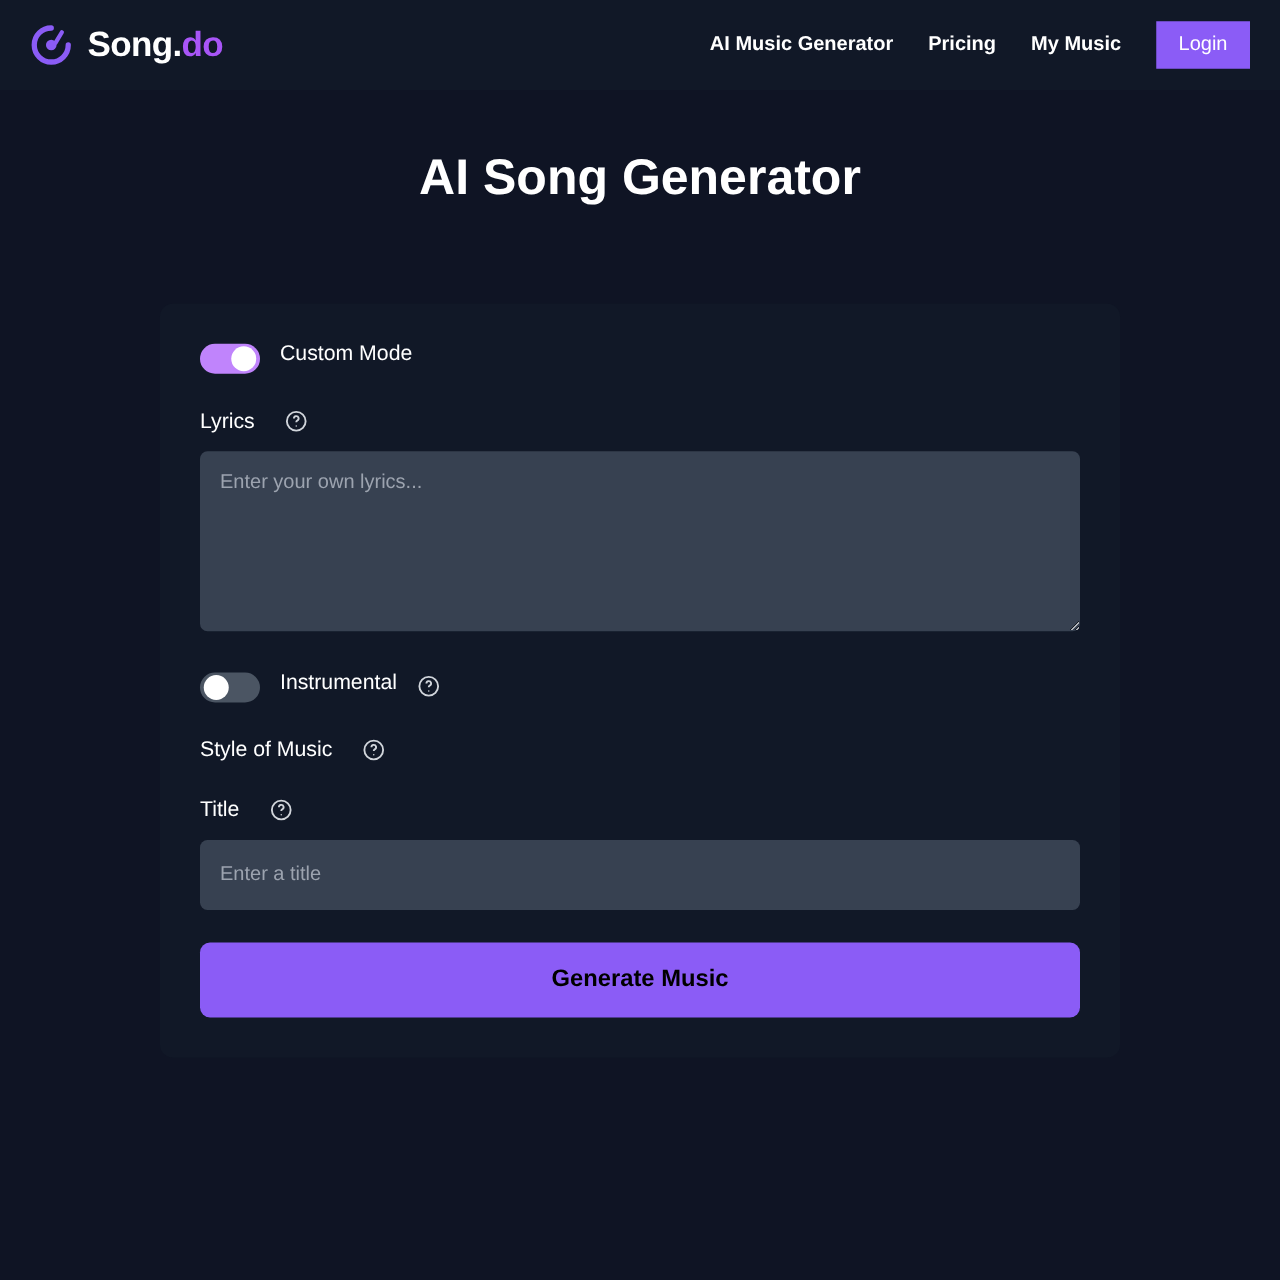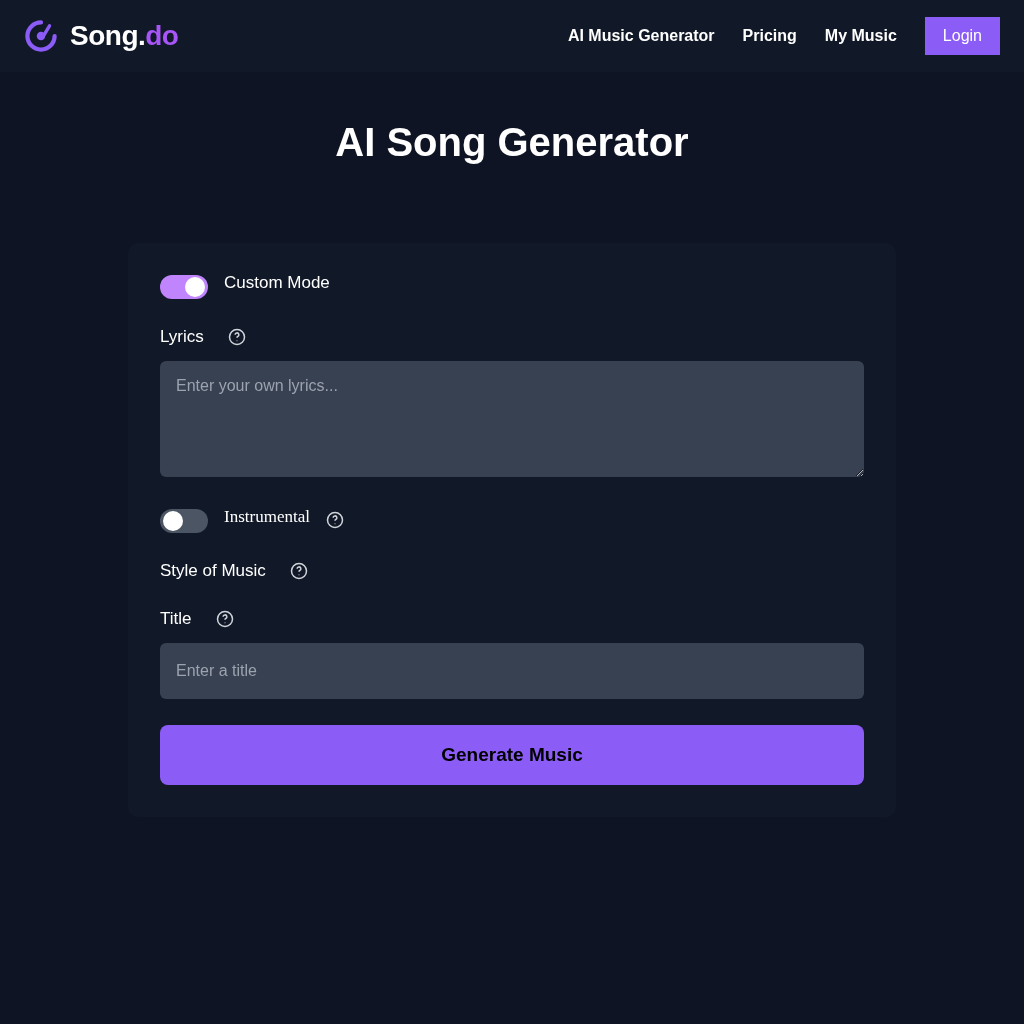--- a/index.html
+++ b/index.html
@@ -142,26 +142,26 @@
     border: none;
     border-radius: 6px;
     padding: 16px 16px;
     color: #ffffff;
     font-size: 16px;
     font-family: inherit;
     outline: none;
   }
   textarea::placeholder, input::placeholder { color: #9ca3af; }
   textarea {
-    height: 116px;
+    height: 144px;
     resize: vertical;
   }
   input[type="text"] { height: 56px; }
 
-  .row-toggle.inst { margin-top: 28px; font-family: Liberation Serif, serif; }
+  .row-toggle.inst { margin-top: 28px; }
 
   .generate-btn {
     margin-top: 26px;
     width: 100%;
     height: 60px;
     background: #8b5cf6;
     color: #000000;
     font-size: 19px;
     font-weight: 700;
     border: none;

